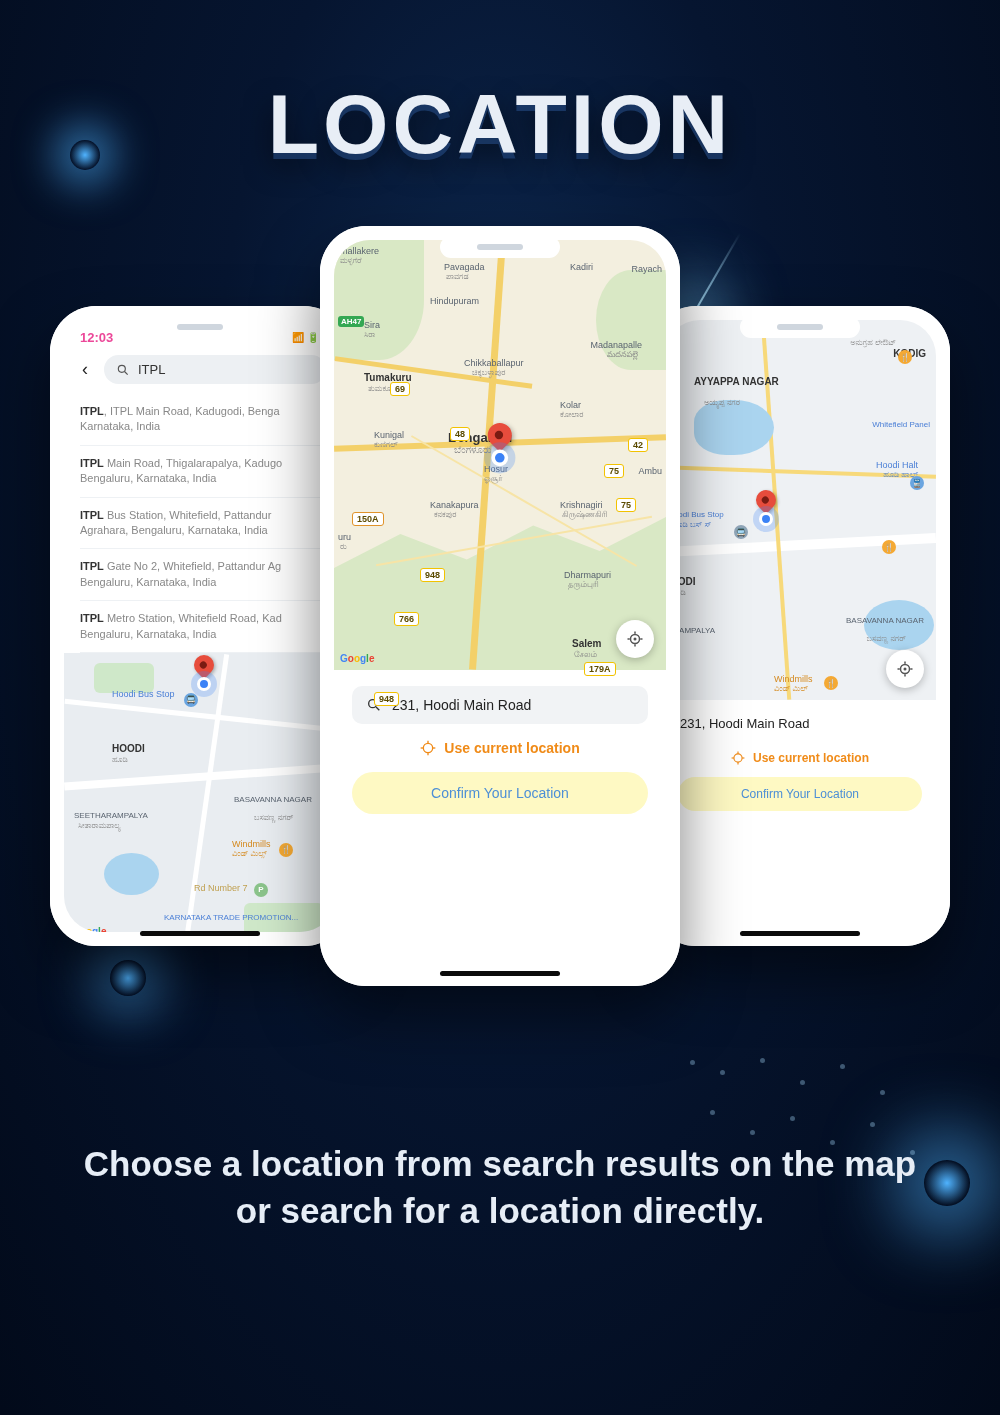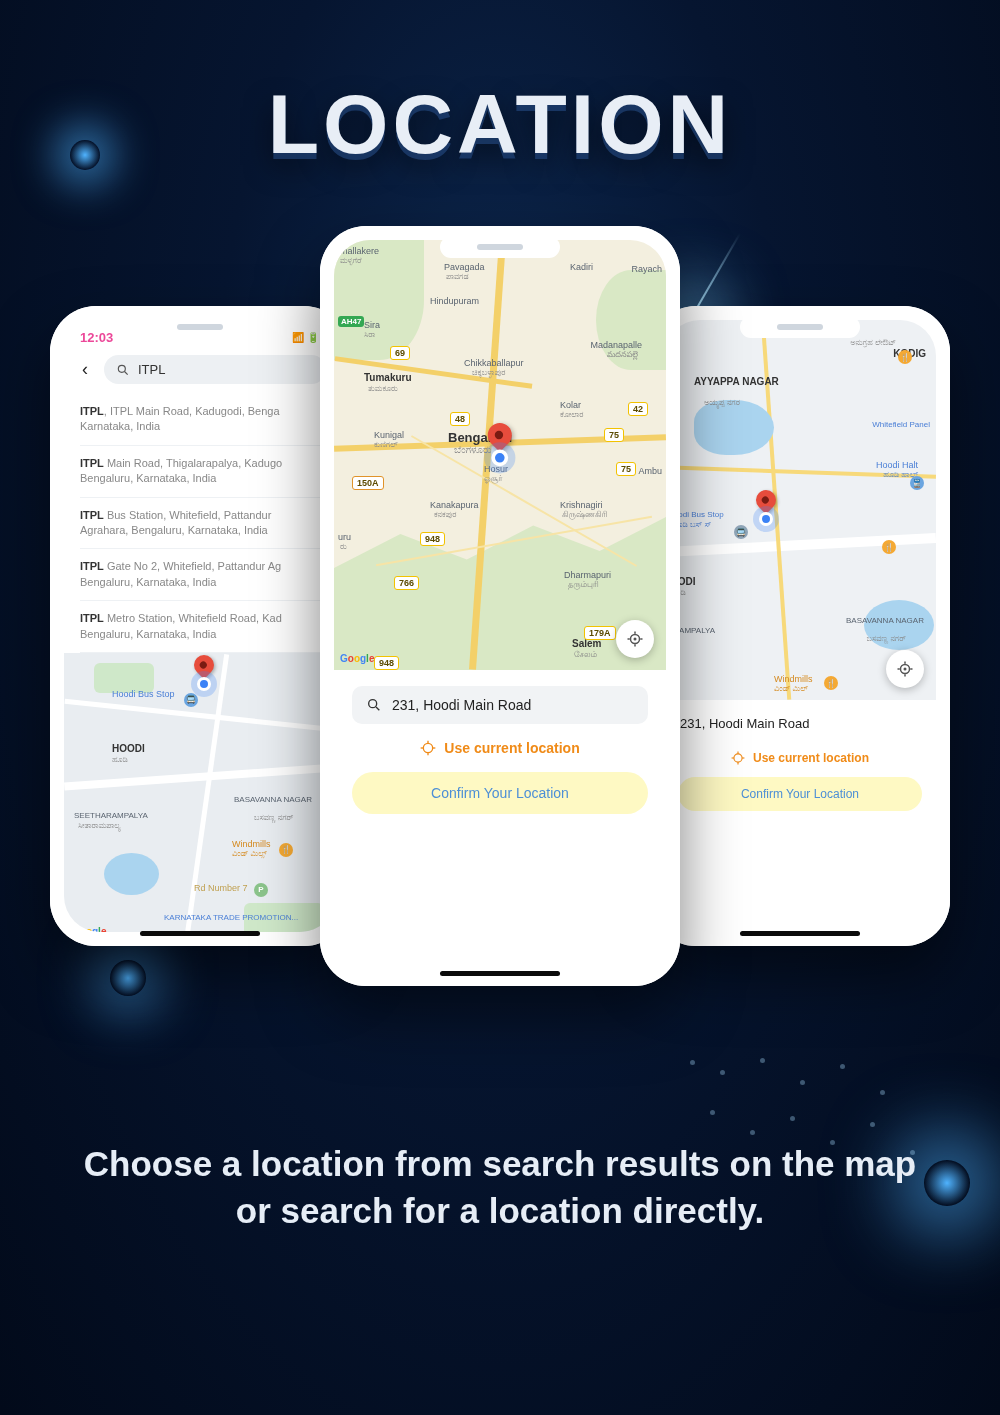--- a/index.html
+++ b/index.html
@@ -79,21 +79,21 @@
   .google-badge span:nth-child(1){color:#4285F4;}
   .google-badge span:nth-child(2){color:#EA4335;}
   .google-badge span:nth-child(3){color:#FBBC05;}
   .google-badge span:nth-child(4){color:#4285F4;}
   .google-badge span:nth-child(5){color:#34A853;}
   .google-badge span:nth-child(6){color:#EA4335;}
 
   
   .big-map{position:relative;height:430px;background:#f3efdf;}
   .terrain{position:absolute;background:#d9e8c5;}
-  .badge-rd{position:absolute;font-size:9px;padding:1px 4px;border-radius:3px;background:#fff;border:1px solid #f2c200;color:#5b4a00;font-weight:600;}
+  .badge-rd{position:absolute;font-size:9px;padding:1px 4px;border-radius:3px;background:#fff;border:1px solid #f2c200;color:#5b4a00;font-weight:600;margin-top:36px;}
   .badge-nh{position:absolute;font-size:8px;padding:1px 3px;border-radius:3px;background:#34a853;color:#fff;font-weight:700;text-align:center;}
   .big-map .yroad{position:absolute;background:#f3d069;}
   .big-map .yroad.thin{background:#f7e4a6;height:2px;}
   .locate-btn{position:absolute;right:12px;bottom:12px;width:38px;height:38px;border-radius:50%;background:#fff;box-shadow:0 2px 8px rgba(0,0,0,.25);display:flex;align-items:center;justify-content:center;}
   .bottom-panel{padding:16px 18px 22px;background:#fff;}
   .addr-field{display:flex;align-items:center;gap:10px;background:#f1f3f5;border-radius:10px;padding:11px 14px;color:#222;font-size:14px;}
   .use-loc{display:flex;align-items:center;justify-content:center;gap:8px;color:#f08b18;font-weight:600;font-size:14px;padding:16px 0 12px;}
   .confirm-btn{display:flex;align-items:center;justify-content:center;background:#fef9c3;color:#4d8fd6;font-size:14px;font-weight:500;border-radius:24px;padding:13px;margin-top:4px;}
 
   
@@ -303,21 +303,21 @@
         <div class="maplabel knd" style="left:228px;top:270px">கிருஷ்ணகிரி</div>
         <div class="maplabel" style="left:4px;top:292px">uru</div>
         <div class="maplabel knd" style="left:6px;top:302px">ರು</div>
         <div class="maplabel" style="left:230px;top:330px">Dharmapuri</div>
         <div class="maplabel knd" style="left:234px;top:340px">தரும்புரி</div>
         <div class="maplabel strong" style="left:238px;top:398px">Salem</div>
         <div class="maplabel knd" style="left:240px;top:410px">சேலம்</div>
 
         <div class="badge-nh" style="left:4px;top:76px">AH47</div>
         <div class="badge-rd" style="left:56px;top:106px">69</div>
-        <div class="badge-rd" style="left:116px;top:172px">48</div>
+        <div class="badge-rd" style="left:116px;top:151px">48</div>
         <div class="badge-rd" style="right:30px;top:222px">75</div>
         <div class="badge-rd" style="right:18px;top:162px">42</div>
         <div class="badge-rd" style="left:18px;top:236px;background:#fff;border-color:#e0932a">150A</div>
         <div class="badge-rd" style="right:42px;top:188px">75</div>
         <div class="badge-rd" style="left:86px;top:292px">948</div>
         <div class="badge-rd" style="left:60px;top:336px">766</div>
         <div class="badge-rd" style="left:250px;top:386px">179A</div>
         <div class="badge-rd" style="left:40px;top:416px">948</div>
 
         <div class="pin" style="position:absolute;left:156px;top:186px;transform:scale(1.2)">

